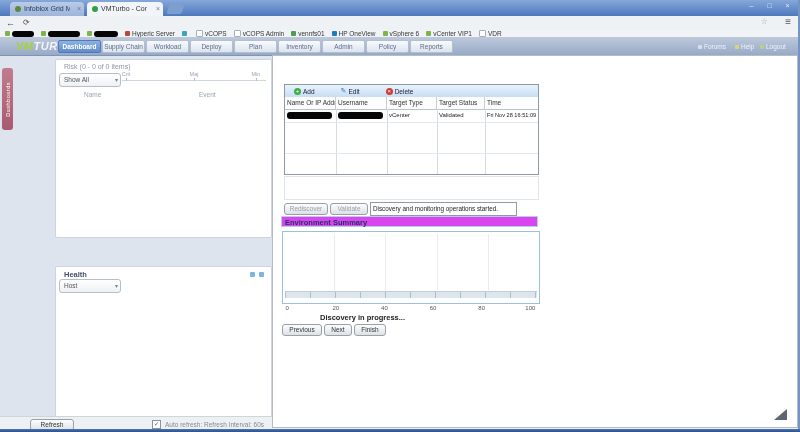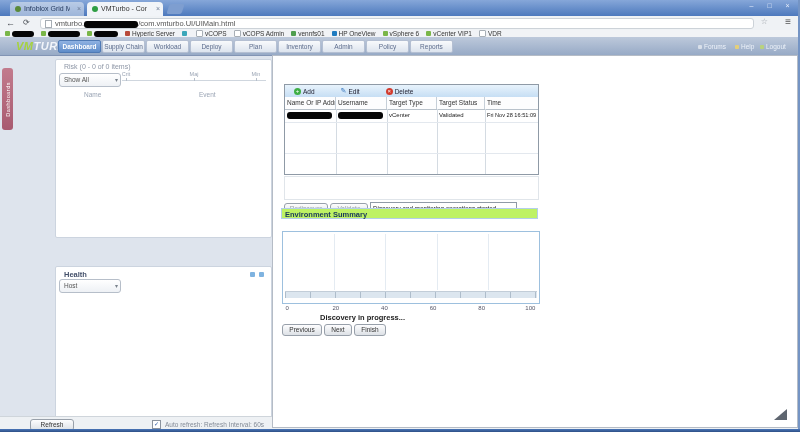--- a/index.html
+++ b/index.html
@@ -135,24 +135,20 @@
     <div class="winctls">
       <span class="winctl">–</span>
       <span class="winctl">□</span>
       <span class="winctl">×</span>
     </div>
   </div>
 
   <div class="urlrow">
     <span class="navbtn" style="left:6px;">←</span>
     <span class="navbtn" style="left:23px;font-size:8px;">⟳</span>
-    <div class="urlfield">
-      <span class="docic"></span>
-      <span>vmturbo.</span><span class="redact" style="width:54px;"></span><span>/com.vmturbo.UI/UIMain.html</span>
-    </div>
     <span class="star">☆</span>
     <span class="menu">≡</span>
   </div>
 
   <div class="bookbar">
     <span class="bm">
         <span class="ic ic-leaf"></span>
         <span class="redact" style="width:22px;height:6px;"></span>
       </span>
     <span class="bm">
@@ -296,21 +292,21 @@
         <div class="rowline" style="top:44px;"></div>
       </div>
     </div>
 
     <div class="msgbox"></div>
 
     <div class="btn dis" style="left:11px;top:147px;width:42px;">Rediscover</div>
     <div class="btn dis" style="left:57px;top:147px;width:36px;">Validate</div>
     <div class="txtbox" style="left:97px;top:146px;width:143px;height:12px;">Discovery and monitoring operations started.</div>
 
-    <div class="secbar" style="top:152px;background:#bef264;border-color:#b3cfe9;">Environment Summary</div>
+    <div class="secbar" style="top:160px;background:#d946ef;border-color:#b3cfe9;">Environment Summary</div>
 
     <div class="chart">
       <div class="gline" style="left:20%;"></div>
       <div class="gline" style="left:40%;"></div>
       <div class="gline" style="left:60%;"></div>
       <div class="gline" style="left:80%;"></div>
       <div class="axis"></div>
     </div>
     <div class="ticksrow">
       <span class="tick" style="left:2%;">0</span>

